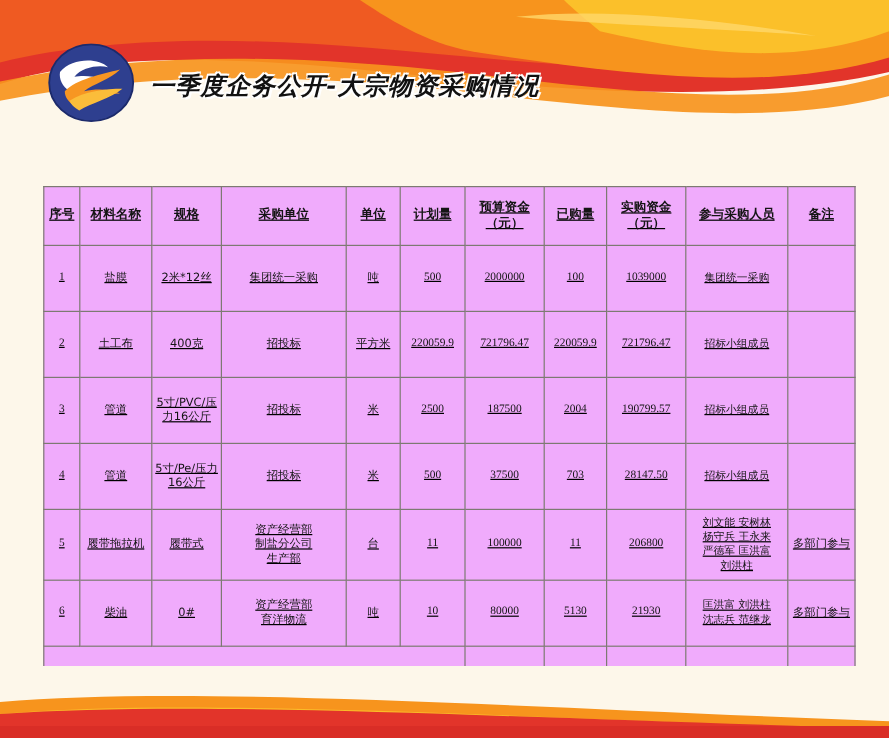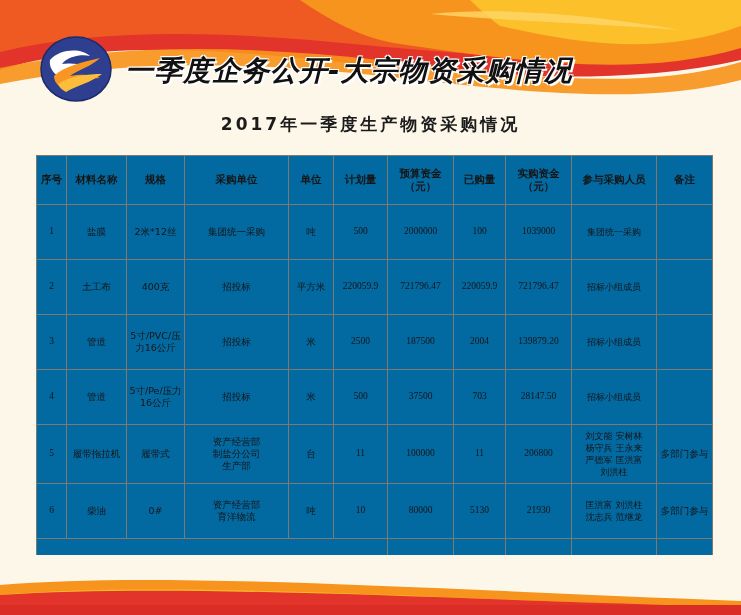--- a/index.html
+++ b/index.html
@@ -13,43 +13,44 @@
 
   
   .banner{position:absolute;left:0;top:0;width:741px;height:108px;overflow:hidden;}
   .banner svg{display:block;}
   .logo{
     position:absolute;left:38px;top:36px;width:76px;height:66px;
   }
   .banner-title{
     position:absolute;left:125px;top:46px;width:600px;height:50px;
     font-family:"DejaVu Sans","Liberation Sans",sans-serif;
-    font-size:28px;font-weight:bold;color:#111;
+    font-size:20px;font-weight:bold;color:#111;
     letter-spacing:1px;
     font-style:italic;
     text-shadow:2px 2px 0 #ffffff, -1px -1px 0 #ffffff, 1px -1px 0 #fff, -1px 1px 0 #fff;
     white-space:nowrap;
     line-height:50px;
   }
 
   
   .subtitle{
     position:absolute;left:0;top:113px;width:741px;
     text-align:center;
     font-family:"DejaVu Sans","Liberation Sans",sans-serif;
     font-size:17px;font-weight:bold;color:#1b1b1b;
     letter-spacing:3px;
   }
 
   
   .table-wrap{position:absolute;left:36px;top:155px;width:676px;}
   table{
     border-collapse:collapse;width:676px;
-    background:#0369a1;
+    background:#f0abfc;
     table-layout:fixed;
+    text-decoration:underline;
   }
   table td,table th{
     border:1px solid #7d7a72;
     text-align:center;vertical-align:middle;
     font-family:"DejaVu Sans","Liberation Sans",sans-serif;
     color:#151515;
     padding:2px 1px;
     line-height:1.25;
   }
   thead td{font-size:10.5px;font-weight:bold;height:44px;}
@@ -98,21 +99,20 @@
         <ellipse cx="38" cy="33" rx="35" ry="32" fill="none" stroke="#1c2a6b" stroke-width="1.5"></ellipse>
         <path d="M12,24 C22,12 44,12 52,20 C44,18 30,20 24,28 C30,27 40,27 46,30 C36,30 26,34 20,40 C14,36 11,30 12,24 Z" fill="#ffffff"></path>
         <path d="M16,40 C26,30 46,26 62,22 C54,30 40,34 32,40 C42,38 54,38 62,42 C50,42 34,46 24,52 C19,49 16,45 16,40 Z" fill="#f79622"></path>
         <path d="M20,48 C32,40 50,38 64,38 C54,46 38,50 28,56 C24,54 21,51 20,48 Z" fill="#fbbd3a"></path>
       </svg>
     </div>
 
     <div class="banner-title">一季度企务公开-大宗物资采购情况</div>
   </div>
 
-  <div class="subtitle">2017年一季度生产物资采购情况</div>
 
   <div class="table-wrap">
     <table>
       <colgroup>
         <col class="c0">
           <col class="c1">
           <col class="c2">
           <col class="c3">
           <col class="c4">
           <col class="c5">
@@ -172,21 +172,21 @@
         <tr>
           <td class="num">3</td>
           <td>管道</td>
           <td class="multi">5寸/PVC/压
 力16公斤</td>
           <td class="multi">招投标</td>
           <td>米</td>
           <td class="num">2500</td>
           <td class="num">187500</td>
           <td class="num">2004</td>
-          <td class="num">139879.20</td>
+          <td class="num">190799.57</td>
           <td class="people multi">招标小组成员</td>
           <td class="multi"></td>
         </tr>
 
         <tr>
           <td class="num">4</td>
           <td>管道</td>
           <td class="multi">5寸/Pe/压力
 16公斤</td>
           <td class="multi">招投标</td>

